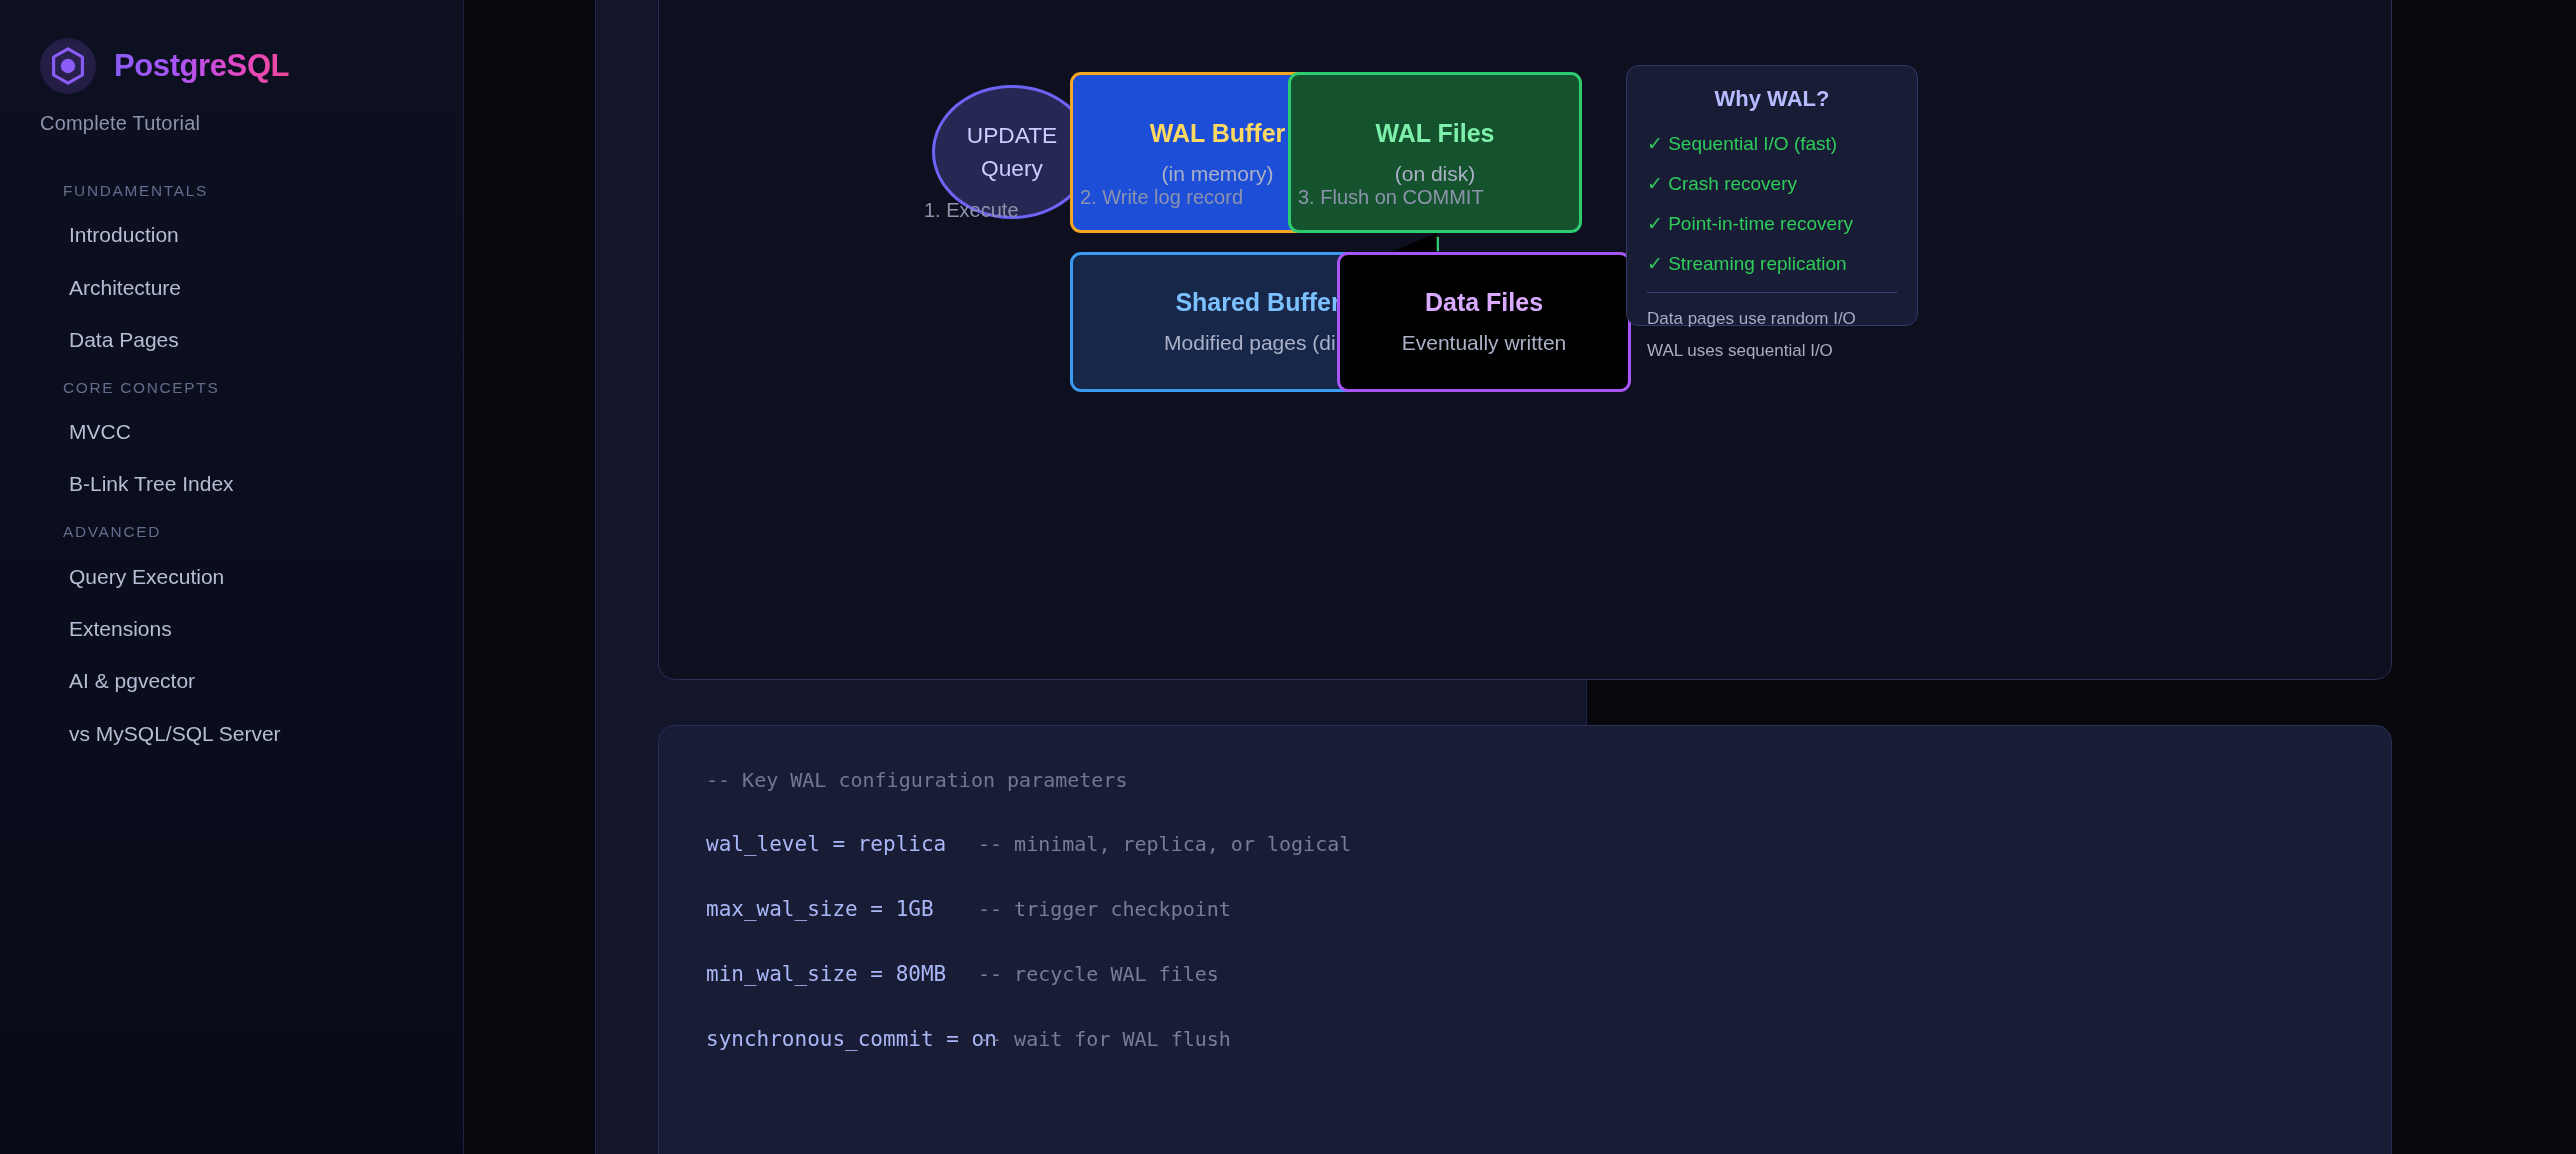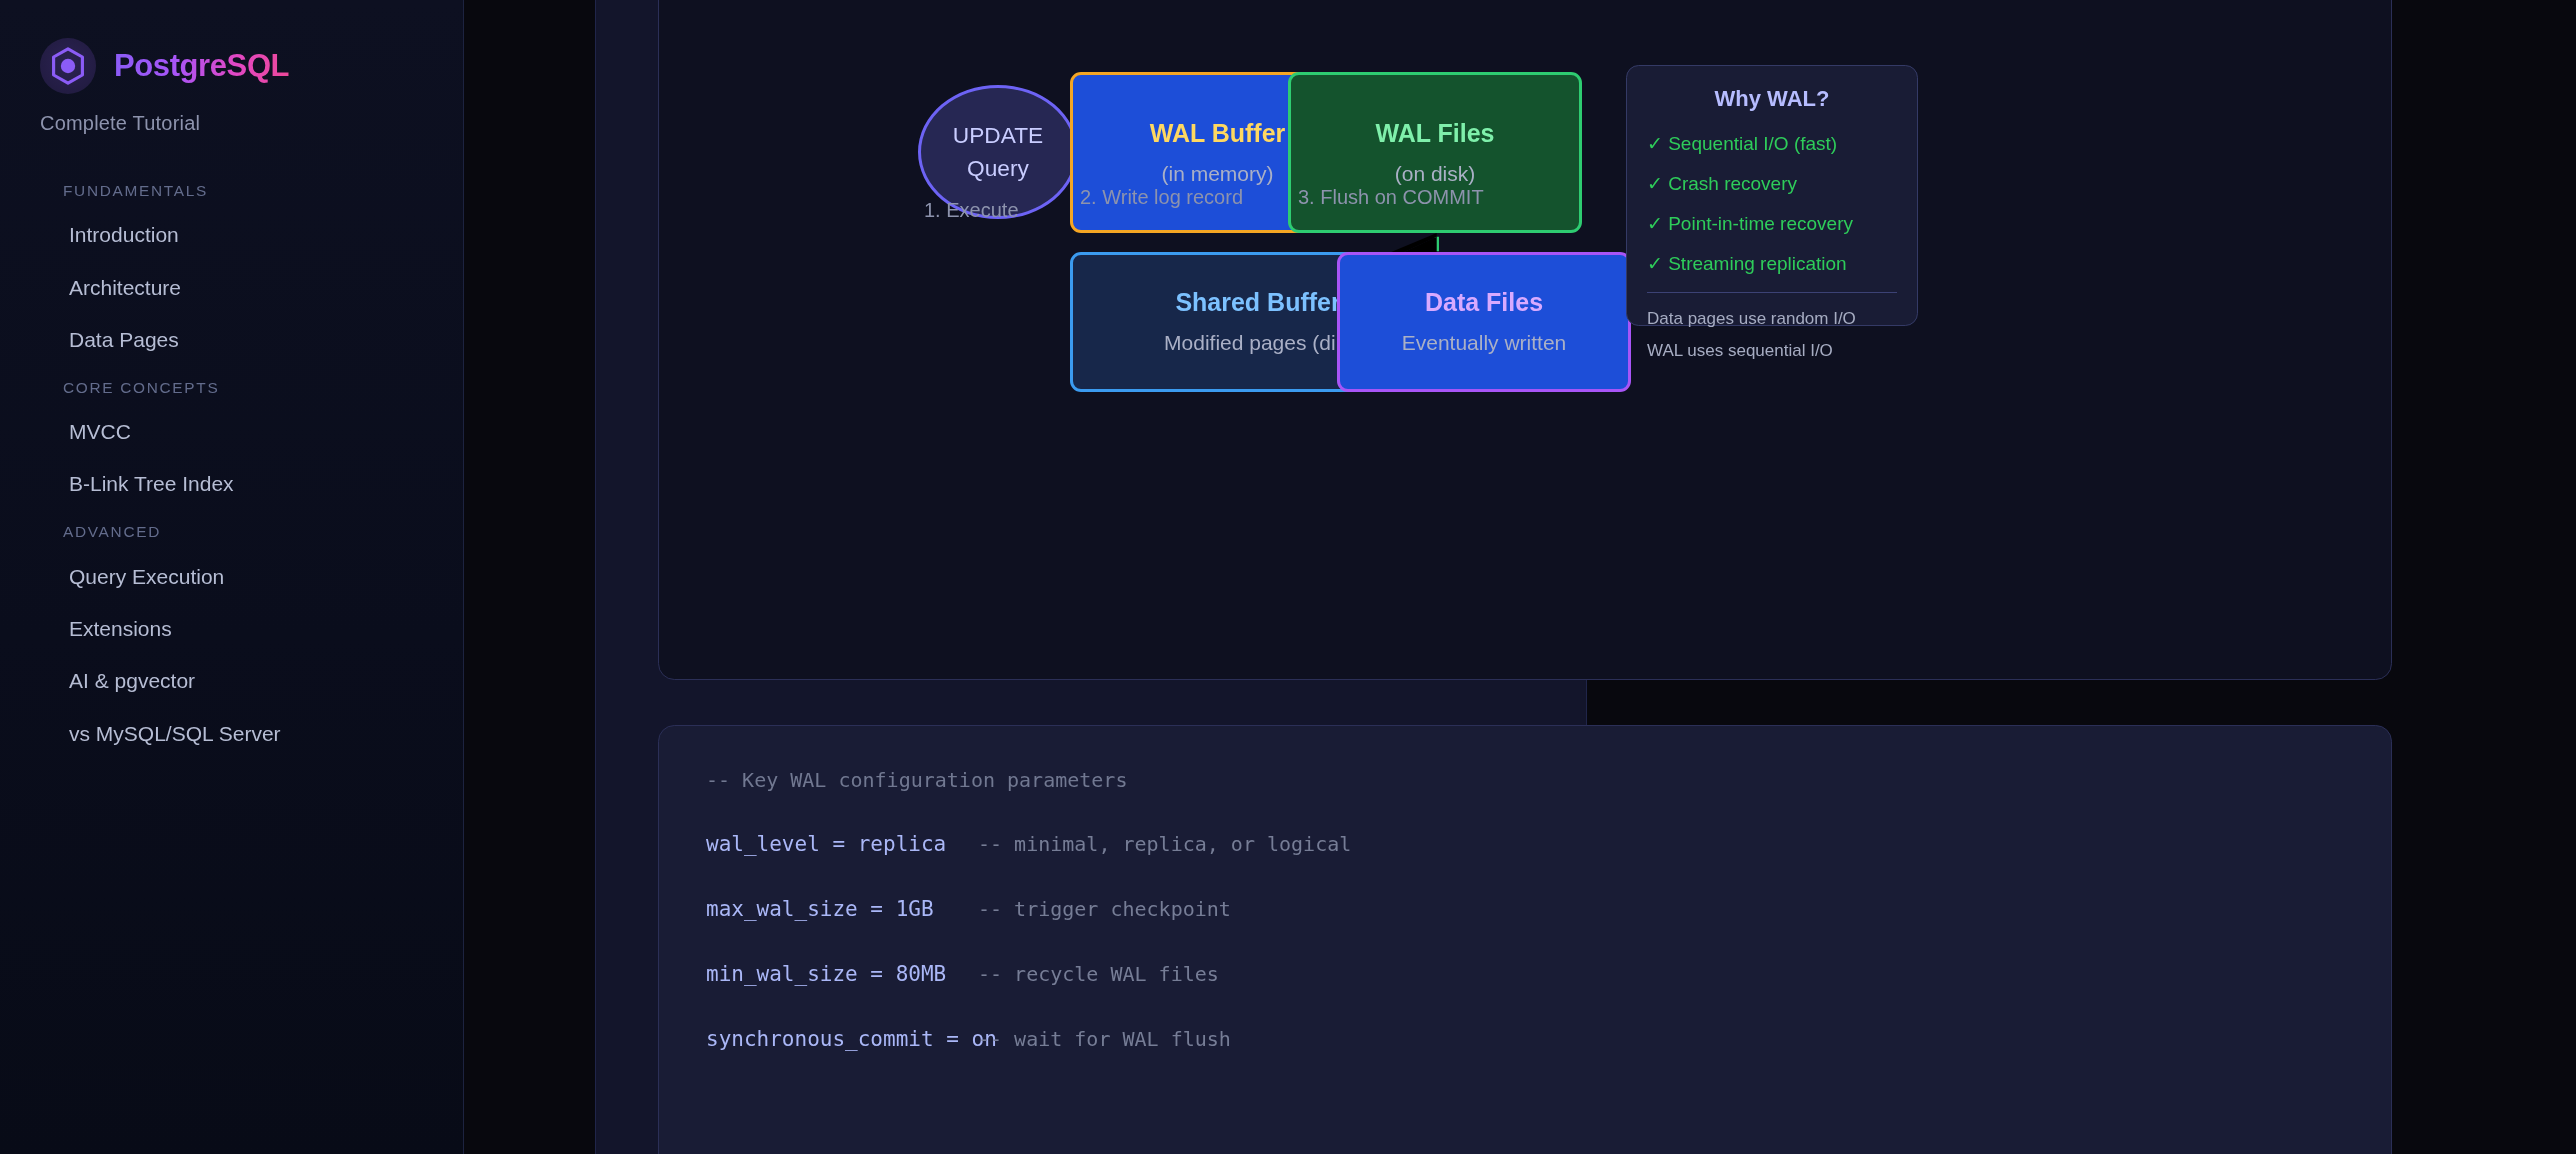--- a/index.html
+++ b/index.html
@@ -78,21 +78,21 @@
   .diagram { position: absolute; inset: 0; }
   .node {
     position: absolute; border-radius: 11px;
     display: flex; flex-direction: column; align-items: center; justify-content: center;
     text-align: center;
   }
   .node .t { font-size: 25px; font-weight: bold; line-height: 1.1; }
   .node .s { font-size: 21px; margin-top: 14.5px; color: #aab0c6; line-height: 1.1; }
 
   .node-update {
-    left: 259px; top: 356px; width: 160px; height: 134px; border-radius: 50%;
+    left: 273px; top: 356px; width: 160px; height: 134px; border-radius: 50%;
     background: #262753; border: 3.6px solid #6d63f5; color: #c7cbff;
   }
   .node-update .t { font-size: 22.7px; font-weight: normal; color:#c9cdff; }
   .node-update .s { font-size: 22.7px; margin-top: 8.2px; color: #c9cdff; }
 
   .node-walbuffer {
     left: 411px; top: 343px; width: 295px; height: 161px;
     background: #1d4ed8; border: 3.6px solid #f5a623;
   }
   .node-walbuffer .t { color: #ffd861; }
@@ -104,21 +104,21 @@
   .node-walfiles .t { color: #7ff0ab; }
 
   .node-shared {
     left: 411px; top: 523px; width: 390px; height: 140px;
     background: #17274a; border: 3.6px solid #3b9bf0;
   }
   .node-shared .t { color: #7cc1ff; }
 
   .node-datafiles {
     left: 678px; top: 523px; width: 294px; height: 140px;
-    background: #1d4ed8; border: 3.6px solid #a855f7;
+    background: #000000; border: 3.6px solid #a855f7;
   }
   .node-datafiles .t { color: #d9aaff; }
 
   .edge-label {
     position: absolute; font-size: 20px; color: #8d93ad; white-space: nowrap;
   }
   .lbl-execute { left: 265px; top: 470px; }
   .lbl-write   { left: 421px; top: 457px; }
   .lbl-flush   { left: 639px; top: 457px; }
 

